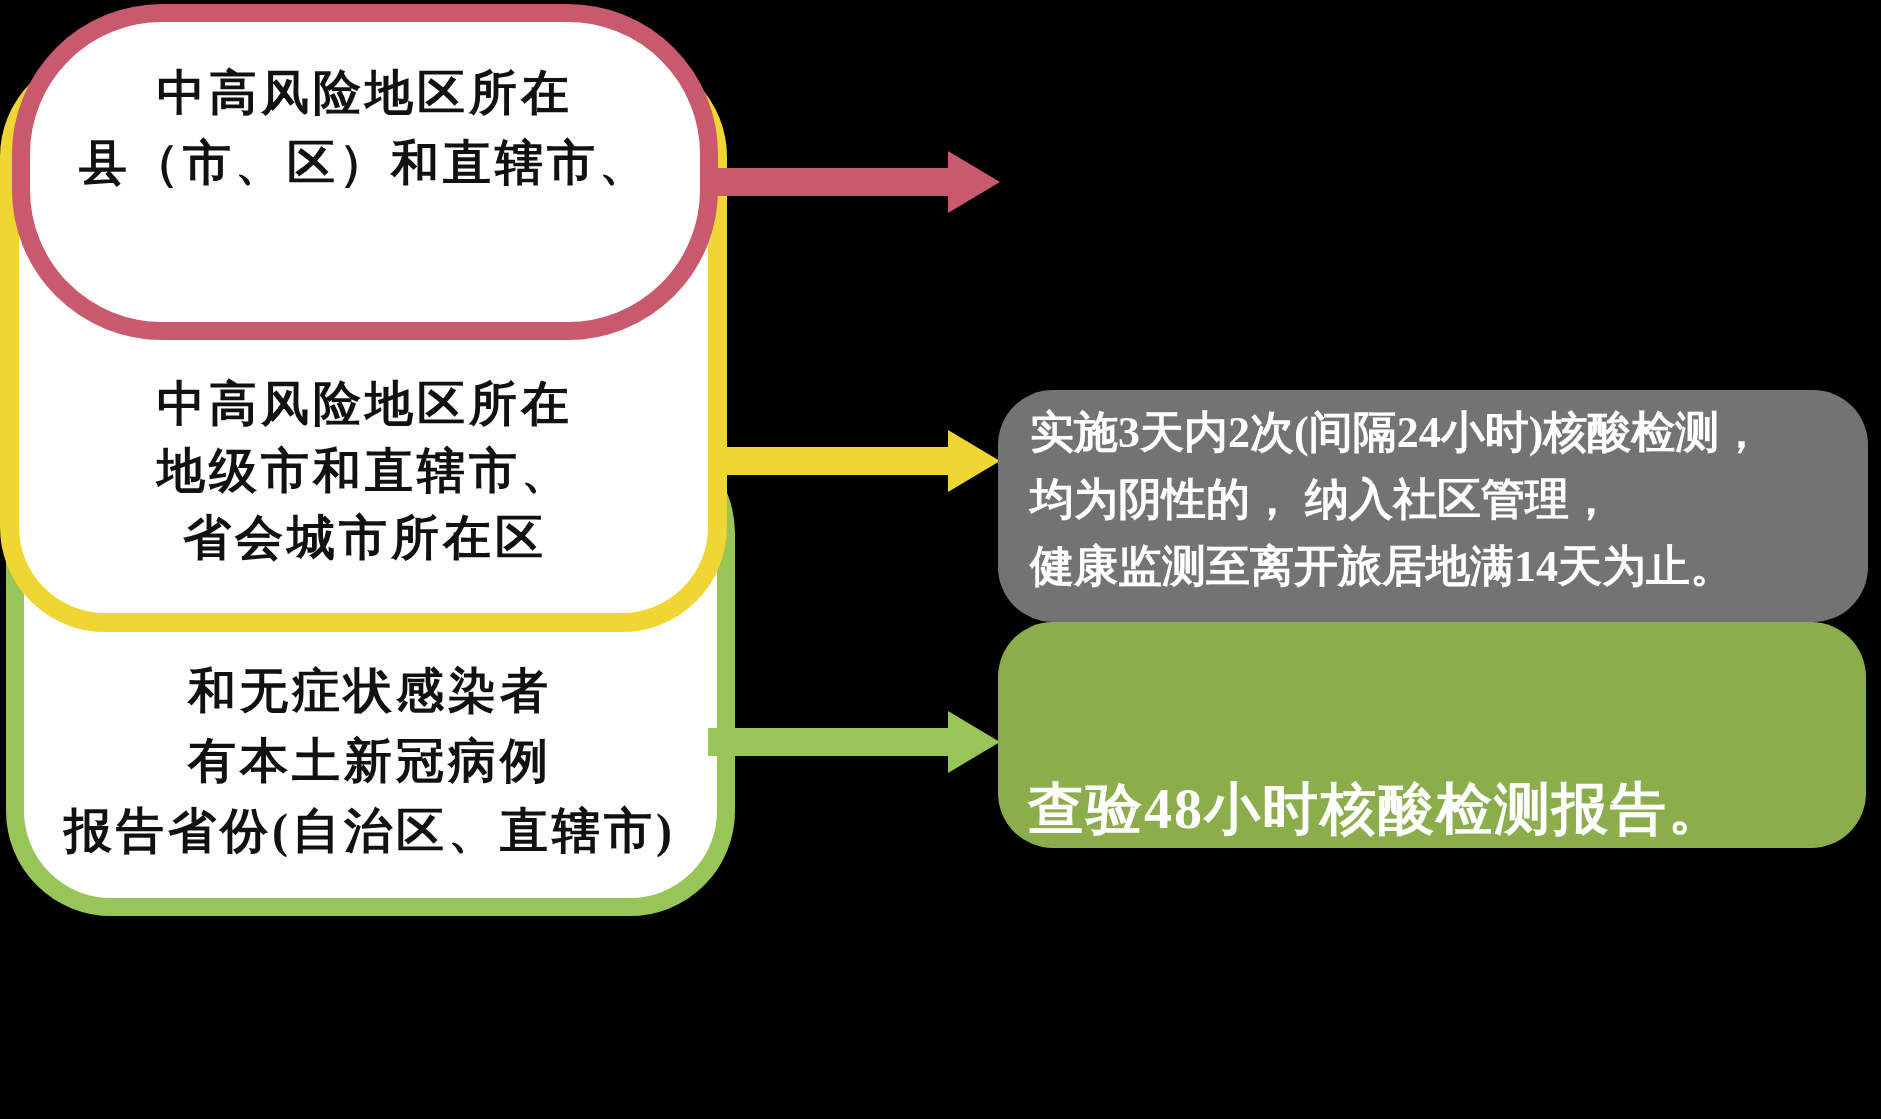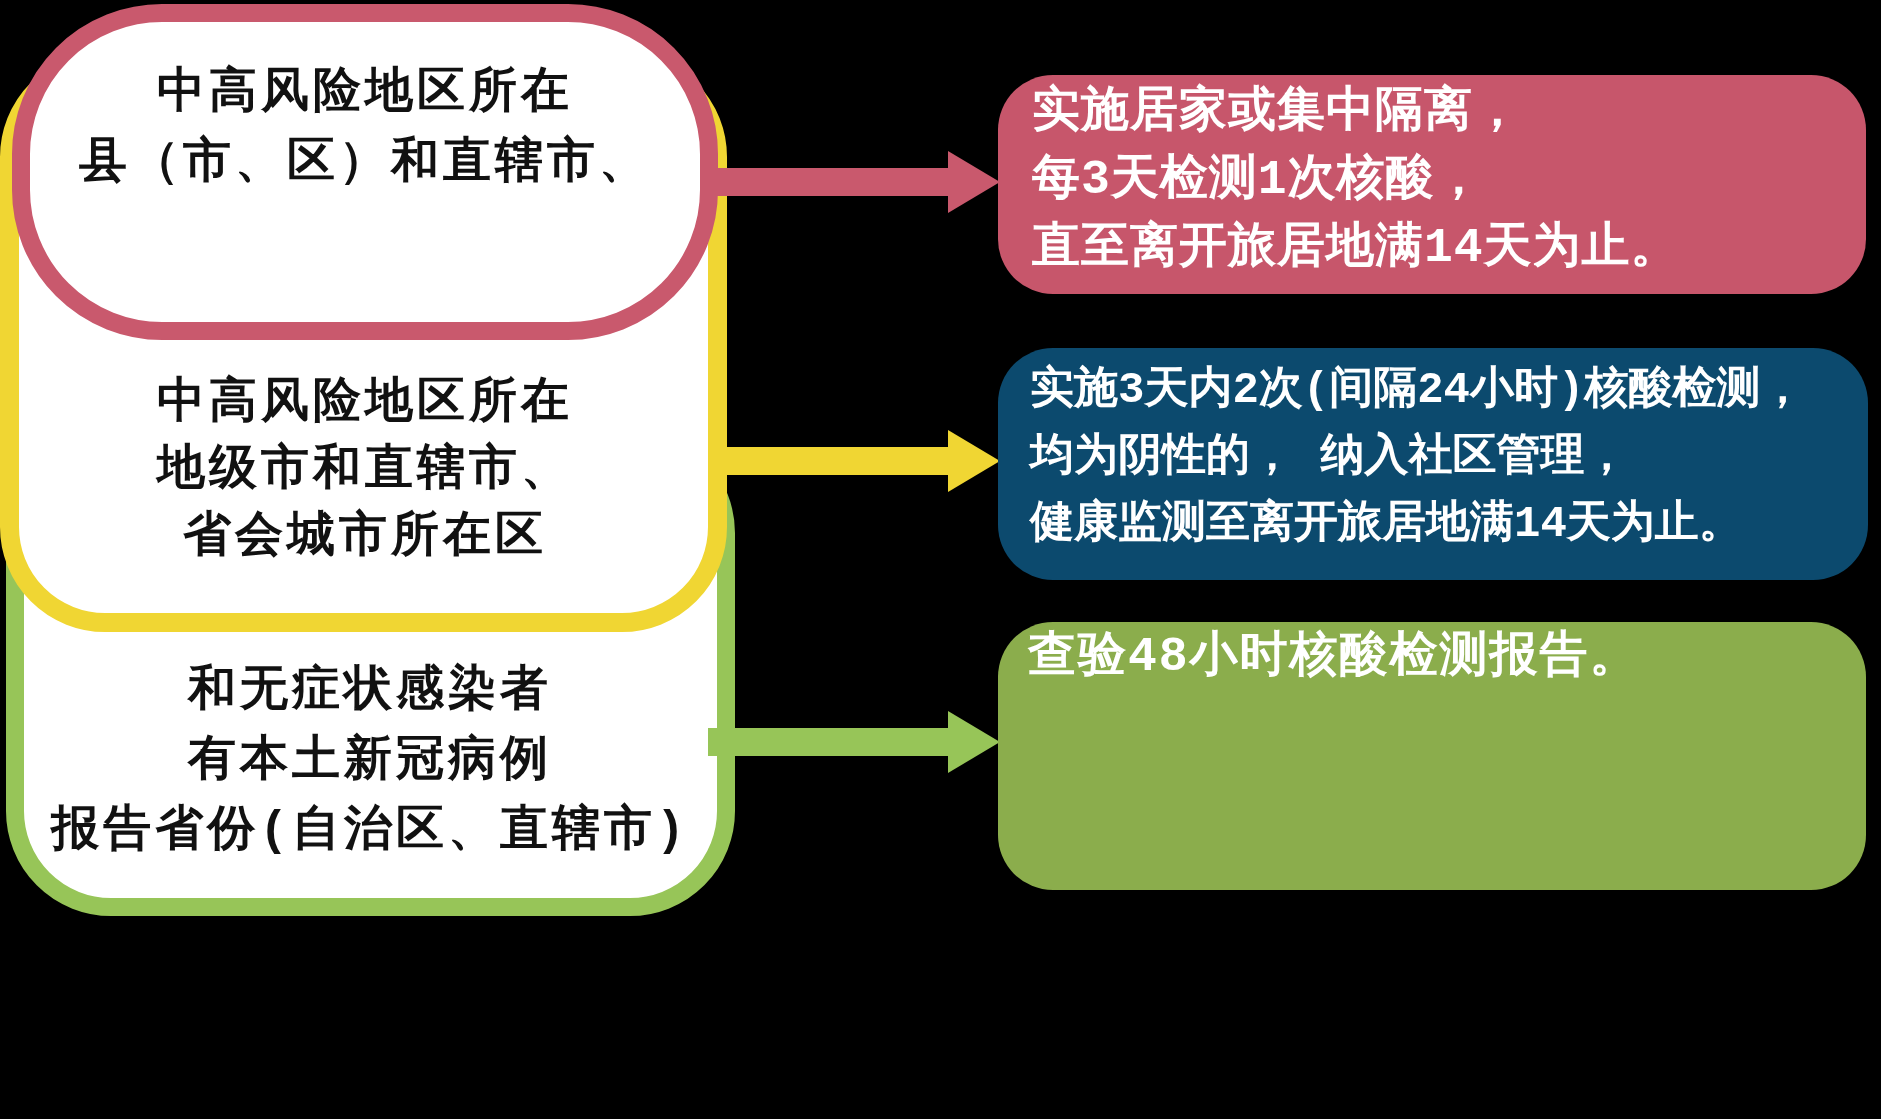--- a/index.html
+++ b/index.html
@@ -1,21 +1,21 @@
 <!DOCTYPE html>
 <html><head>
 <meta charset="utf-8">
 <style>
   html, body { margin: 0; padding: 0; background: #000; }
   .stage {
     position: relative;
     width: 1881px;
     height: 1119px;
     overflow: hidden;
-    font-family: Liberation Mono, monospace;
+    font-family: Liberation Serif, serif;
   }
   
   .lbox {
     position: absolute;
     background: #ffffff;
     box-sizing: border-box;
     border-style: solid;
   }
   #lb1 { left: 12px; top: 4px;   width: 706px; height: 336px; border-width: 18px; border-radius: 150px; z-index: 3; }
   #lb2 { left: 0px;  top: 52px;  width: 727px; height: 580px; border-width: 19px; border-radius: 105px; z-index: 2; }
@@ -46,21 +46,21 @@
   .rbox {
     position: absolute;
     z-index: 6;
     box-sizing: border-box;
     color: #ffffff;
     font-weight: 600;
     border-radius: 55px;
   }
   #rb1 { left: 998px; top: 75px;  width: 868px; height: 219px; padding: 3px 0 0 34px;  font-size: 48px; line-height: 68px; letter-spacing: 1px; }
   #rb2 { left: 998px; top: 348px; width: 870px; height: 232px; padding: 9px 0 0 32px;  font-size: 44px; line-height: 67px; letter-spacing: 0px; }
-  #rb3 { left: 998px; top: 622px; width: 868px; height: 268px; padding-left: 30px; display: flex; align-items: flex-start; font-size: 48px; letter-spacing: 2px; }
+  #rb3 { left: 998px; top: 622px; width: 868px; height: 226px; padding-left: 30px; display: flex; align-items: flex-end; font-size: 56px; letter-spacing: 2px; }
 </style>
 </head>
 <body>
 
 <div class="stage" style="background-color: rgb(0, 0, 0);">
 
   <div class="lbox" id="lb3" style="border-color: rgb(151, 197, 88);"></div>
   <div class="lbox" id="lb2" style="border-color: rgb(240, 214, 51);"></div>
   <div class="lbox" id="lb1" style="border-color: rgb(201, 89, 109);"></div>
 
@@ -87,26 +87,21 @@
     <g>
       <rect x="708" y="447" width="242" height="28" style="fill: rgb(240, 214, 51);"></rect>
       <polygon points="948,430 948,492 1000,461" style="fill: rgb(240, 214, 51);"></polygon>
     </g>
     <g>
       <rect x="708" y="728" width="242" height="28" style="fill: rgb(151, 197, 88);"></rect>
       <polygon points="948,711 948,773 1000,742" style="fill: rgb(151, 197, 88);"></polygon>
     </g>
   </svg>
 
-  <div class="rbox" id="rb1" style="background-color: rgb(199, 86, 107);">
-    <div>实施居家或集中隔离，</div>
-    <div>每3天检测1次核酸，</div>
-    <div>直至离开旅居地满14天为止。</div>
-  </div>
-  <div class="rbox" id="rb2" style="background-color: #0c4a6e;">
+  <div class="rbox" id="rb2" style="background-color: #737373; margin-top: 42px;">
     <div>实施3天内2次(间隔24小时)核酸检测，</div>
     <div>均为阴性的， 纳入社区管理，</div>
     <div>健康监测至离开旅居地满14天为止。</div>
   </div>
   <div class="rbox" id="rb3" style="background-color: rgb(139, 173, 76);">
     <div>查验48小时核酸检测报告。</div>
   </div>
 
 </div>
 

